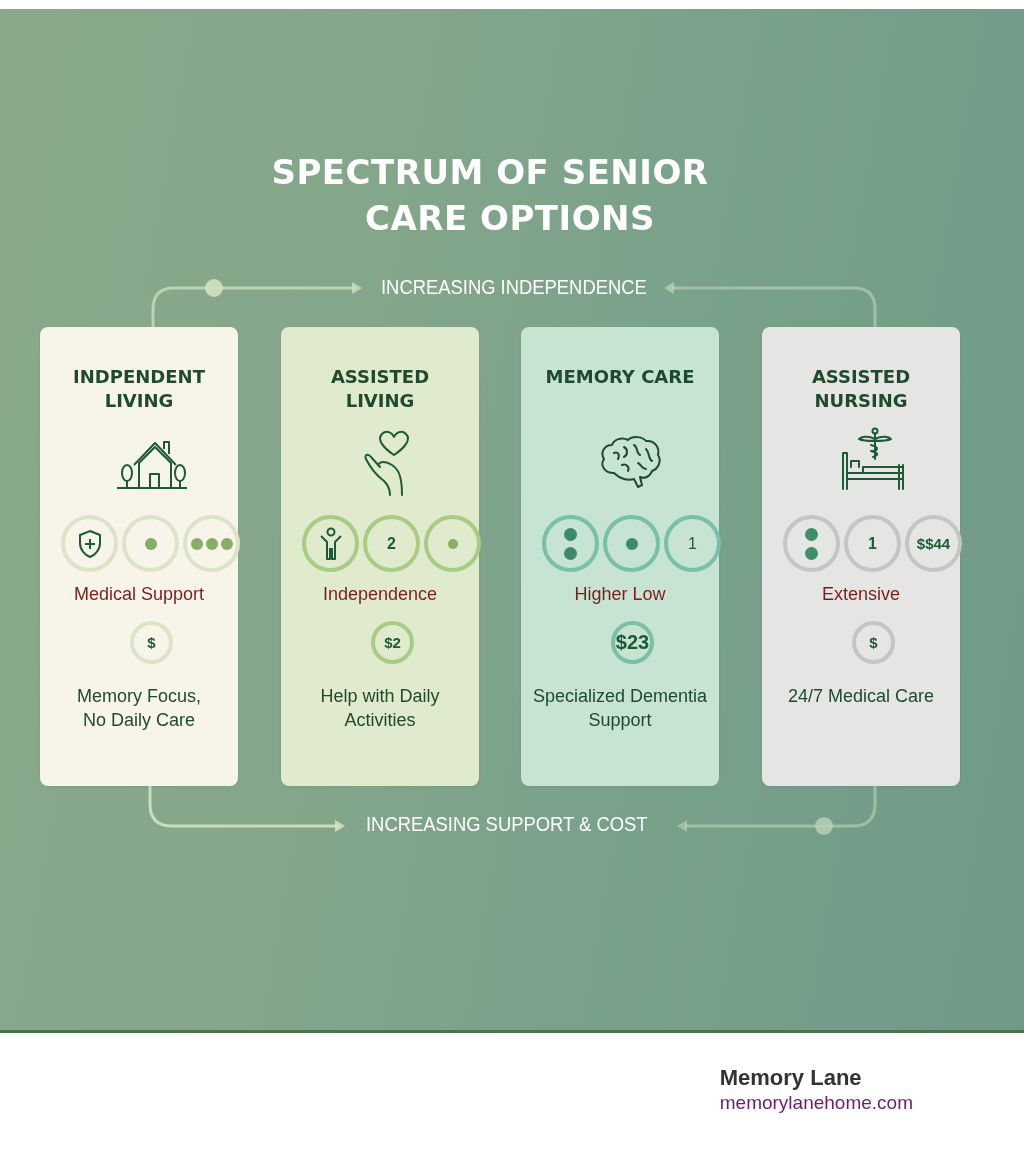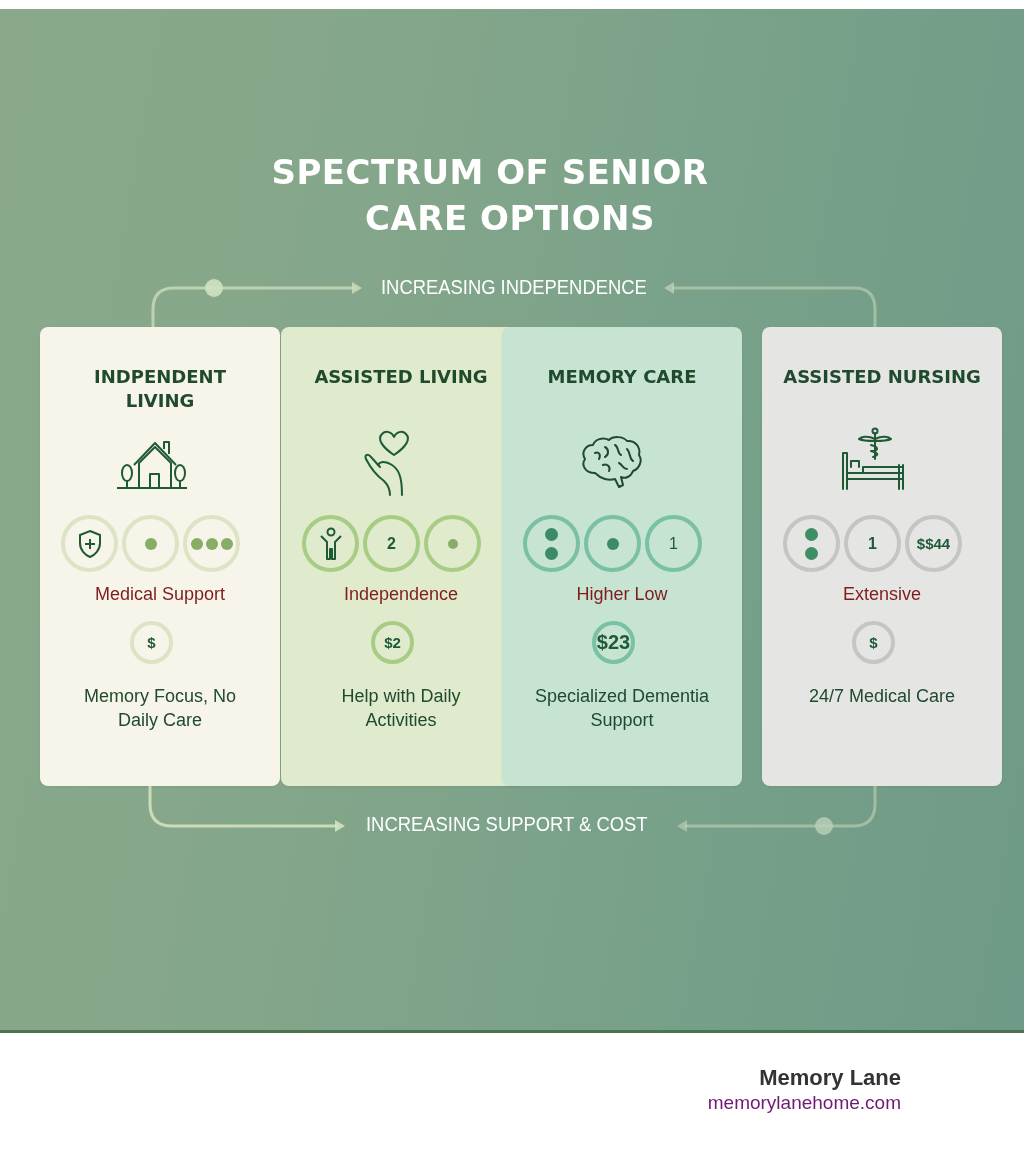--- a/index.html
+++ b/index.html
@@ -27,27 +27,27 @@
 
   .flow-label {
     position: absolute; color: #ffffff; font-family: "Liberation Sans", sans-serif;
     font-size: 20px; letter-spacing: 0px; white-space: nowrap;
     transform: scaleX(0.92); transform-origin: left center;
   }
   .flow-top { left: 381px; top: 267px; }
   .flow-bottom { left: 366px; top: 804px; }
 
   .card {
-    position: absolute; top: 318px; width: 240px; height: 459px;
+    position: absolute; top: 318px; width: 198px; height: 459px;
     border-radius: 8px; text-align: center;
     box-shadow: 0 1px 3px rgba(0,0,0,0.06);
   }
   .card-1 { left: 40px; background: #f7f5ea; }
   .card-2 { left: 281px; background: #e0ebcd; }
-  .card-3 { left: 502px; background: #c7e3d2; padding-left: 36px; }
+  .card-3 { left: 521px; background: #c7e3d2; padding-left: 36px; }
   .card-4 { left: 762px; background: #e5e6e4; }
 
   .card-title {
     position: absolute; left: 0; width: 100%; top: 38px;
     color: #1f4a2e; font-family: "DejaVu Sans", sans-serif; font-weight: bold;
     font-size: 18px; line-height: 24px; padding: 0 18px;
   }
   .card-icon { position: absolute; left: 71px; top: 100px; width: 80px; height: 70px; }
   .card-icon svg { width: 80px; height: 70px; }
 
@@ -89,21 +89,21 @@
   .card-4 .cost-badge { border-color: #c3c6c3; }
 
   .desc {
     position: absolute; left: 0; width: 100%; top: 357px;
     color: #1f4a2e; font-family: "Liberation Sans", sans-serif; font-size: 18px; line-height: 24px;
     padding: 0 30px;
   }
   .card-3 .desc { padding: 0 10px; }
 
   .footer-brand {
-    position: absolute; right: 123px; top: 1064px; text-align: right;
+    position: absolute; right: 111px; top: 1064px; text-align: left;
   }
   .brand-name {
     font-family: "Liberation Sans", sans-serif; font-weight: bold; font-size: 22px;
     color: #333333; line-height: 28px;
   }
   .brand-url {
     font-family: "Liberation Sans", sans-serif; font-size: 19px; color: #701a75; line-height: 22px;
   }
 </style>
 </head>

